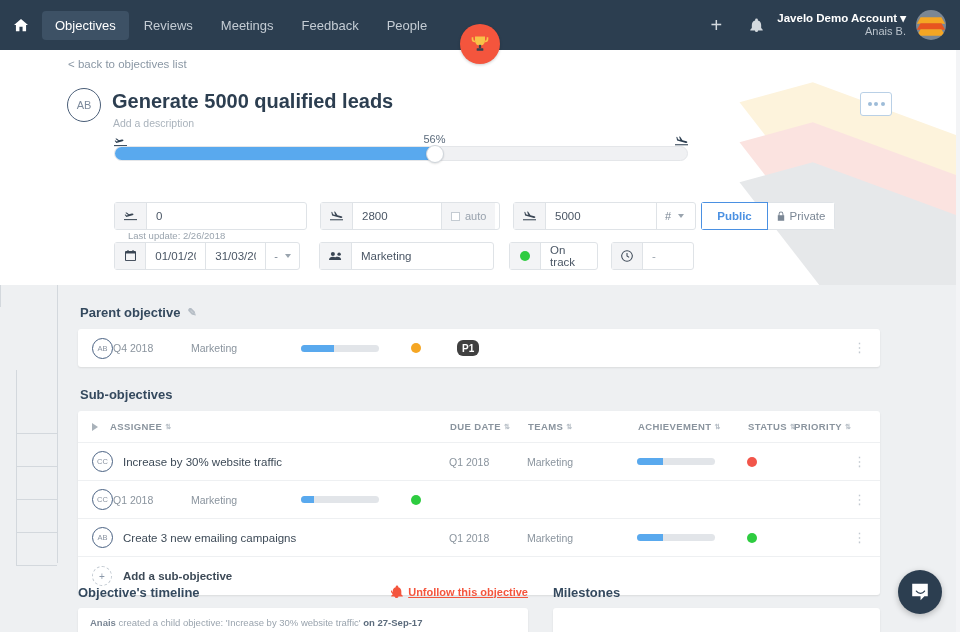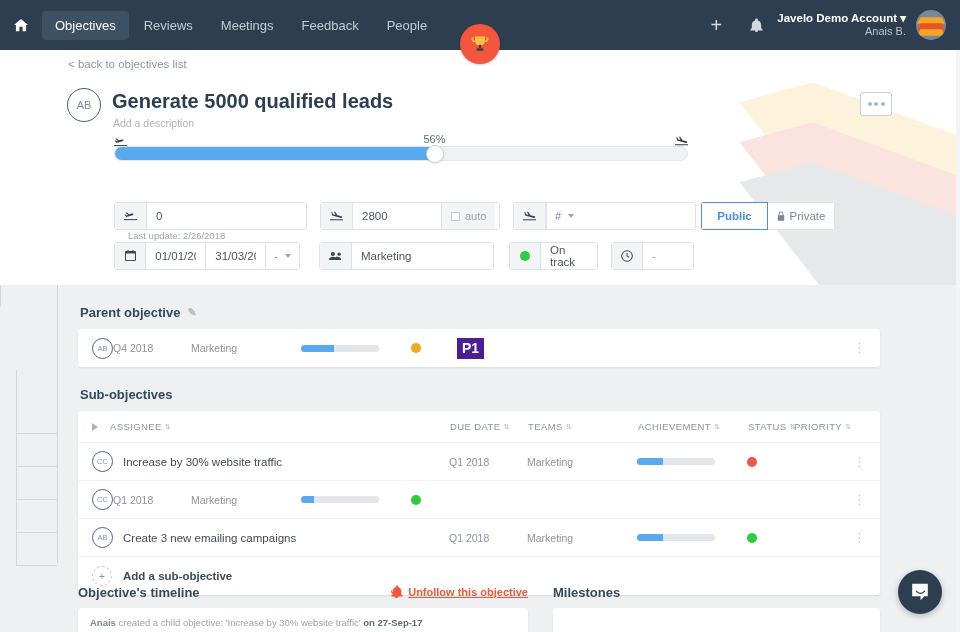--- a/index.html
+++ b/index.html
@@ -155,28 +155,28 @@
   }
   .r-name { margin-left:10px; flex:1; display:flex; align-items:center; gap:7px; }
   .r-due { width:78px; color:#8a949e; font-size:10.5px; }
   .r-team { width:110px; color:#8a949e; font-size:10.5px; }
   .r-ach { width:110px; }
   .minibar { width:78px; height:7px; border-radius:4px; background:#e2e5e9; overflow:hidden; }
   .minibar i { display:block; height:100%; background:#59a9ee; }
   .r-status { width:46px; display:flex; justify-content:flex-start; }
   .r-prio { width:60px; }
   .prio-badge {
-    display:inline-block; background:#4c1d95; color:#fff; font-size:14px;
-    padding:2.5px 5px; border-radius:0; font-weight:bold;
+    display:inline-block; background:#404040; color:#fff; font-size:10px;
+    padding:2.5px 5px; border-radius:6px; font-weight:bold;
   }
   .r-kebab { margin-left:auto; color:#c2c9d0; font-size:13px; letter-spacing:0; cursor:pointer; line-height:.6; }
   .tri { width:0;height:0;border-top:4px solid transparent;border-bottom:4px solid transparent;border-left:6px solid #a9b2ba; }
 
   .thead { display:flex; align-items:center; height:32px; padding:0 14px; border-bottom:1px solid #eef0f2; }
-  .th { font-size:9.5px; color:#8a949e; letter-spacing:.4px; display:flex; align-items:center; gap:3px; cursor:pointer; }
+  .th { font-size:9.5px; color:#8a949e; letter-spacing:.4px; display:flex; align-items:center; gap:3px; cursor:pointer;font-weight:bold; }
   .sortico { display:inline-block; font-size:7px; line-height:7px; color:#b4bcc4; }
   .add-sub { display:flex; align-items:center; height:38px; padding:0 14px; cursor:pointer; }
   .add-circle {
     width:20px;height:20px;border-radius:50%;border:1px dashed #bfc7cf;color:#8a97a9;
     display:flex;align-items:center;justify-content:center;font-size:10px;
   }
   .add-label { margin-left:11px; font-size:11.5px; color:#3d4a57; font-weight:bold; }
 
   
   .bot-left { position:absolute; left:78px; top:585px; width:450px; }
@@ -308,20 +308,21 @@
         </div>
       </div>
 
       <div class="fgroup" style="width:183px; margin-left:13px;">
         <div class="fico">
           <svg width="13" height="12" viewBox="0 0 20 16">
               <path fill="currentColor" d="M17.6 8.2c1 .3 1.7 1.1 1.4 1.9-.3.8-1.3 1.2-2.3.9L3.2 7.2 2 1.6l1.7.5.9 3.2 3.6 1-2-5.2 1.8.5 3.5 5.3 6.1 1.3z"></path>
               <rect x="0" y="13" width="20" height="1.6" fill="currentColor"></rect>
             </svg>
         </div>
+        <input class="finput" style="width: 110px;" value="5000">
         <div class="fsuffix">
           <span>#</span>
           <span class="caret"></span>
         </div>
       </div>
 
       <div class="toggle" style="margin-left:5px;">
         <div class="tg-public">
           <span>Public</span>
         </div>

